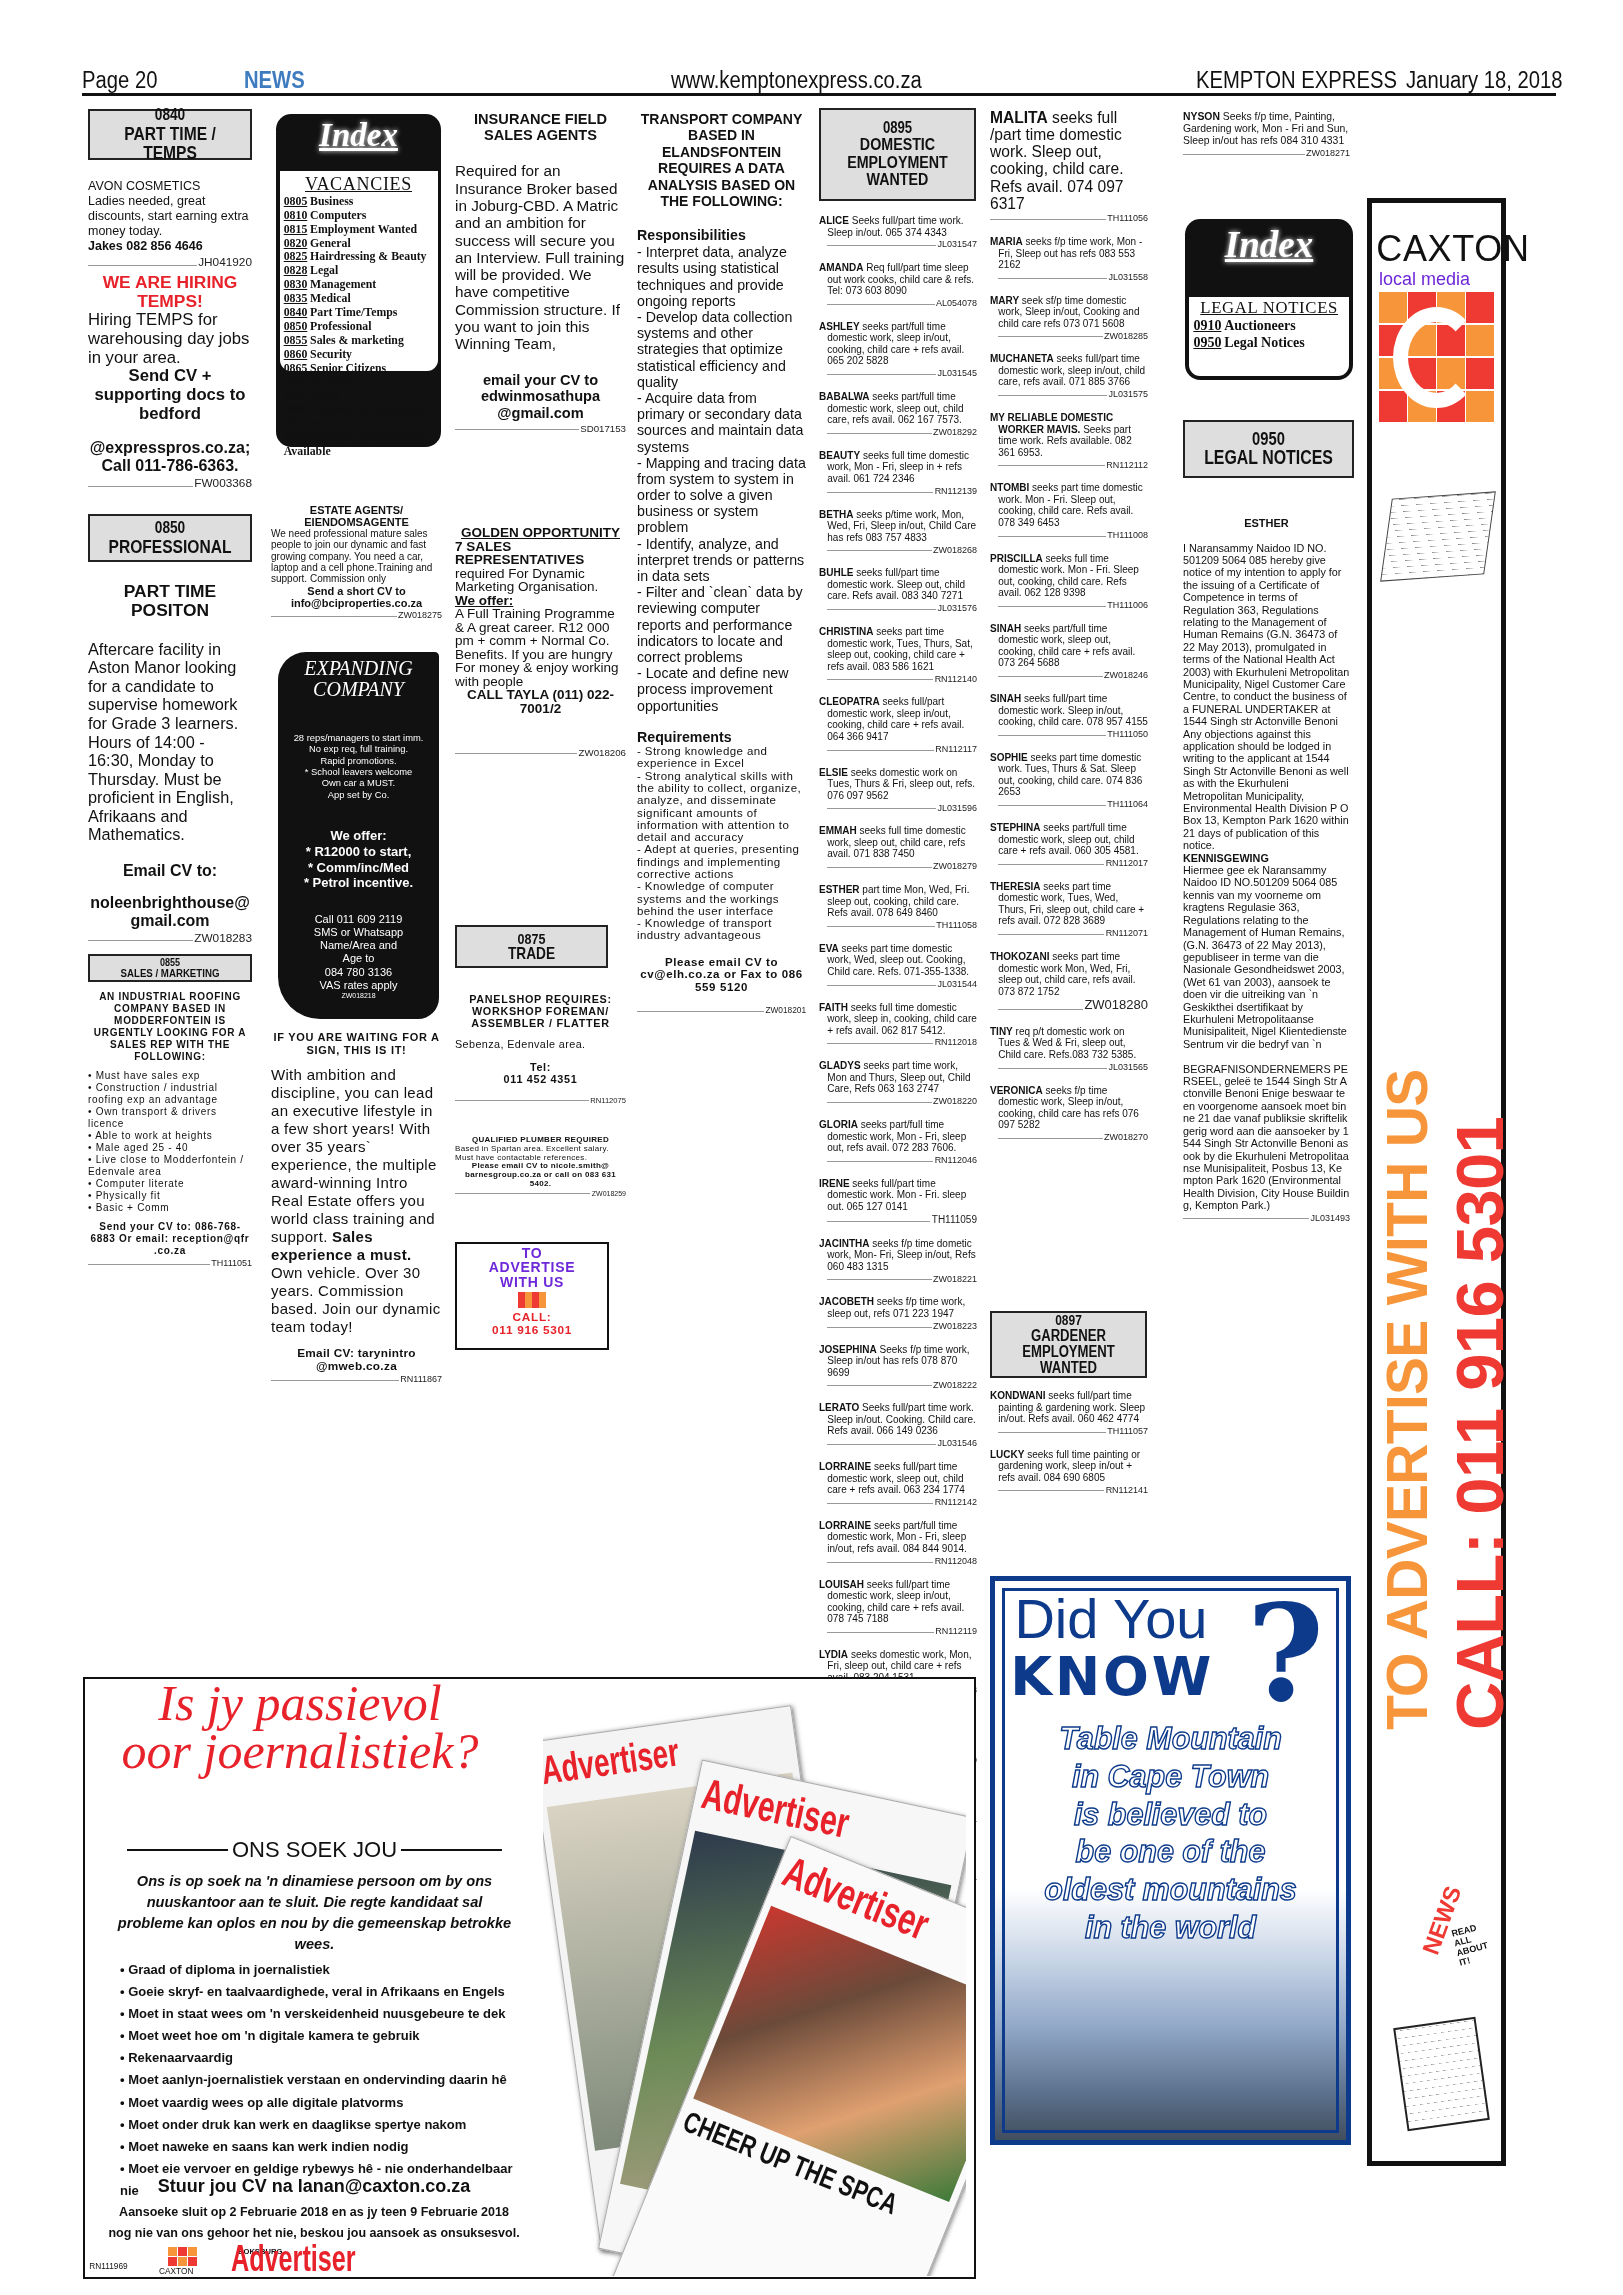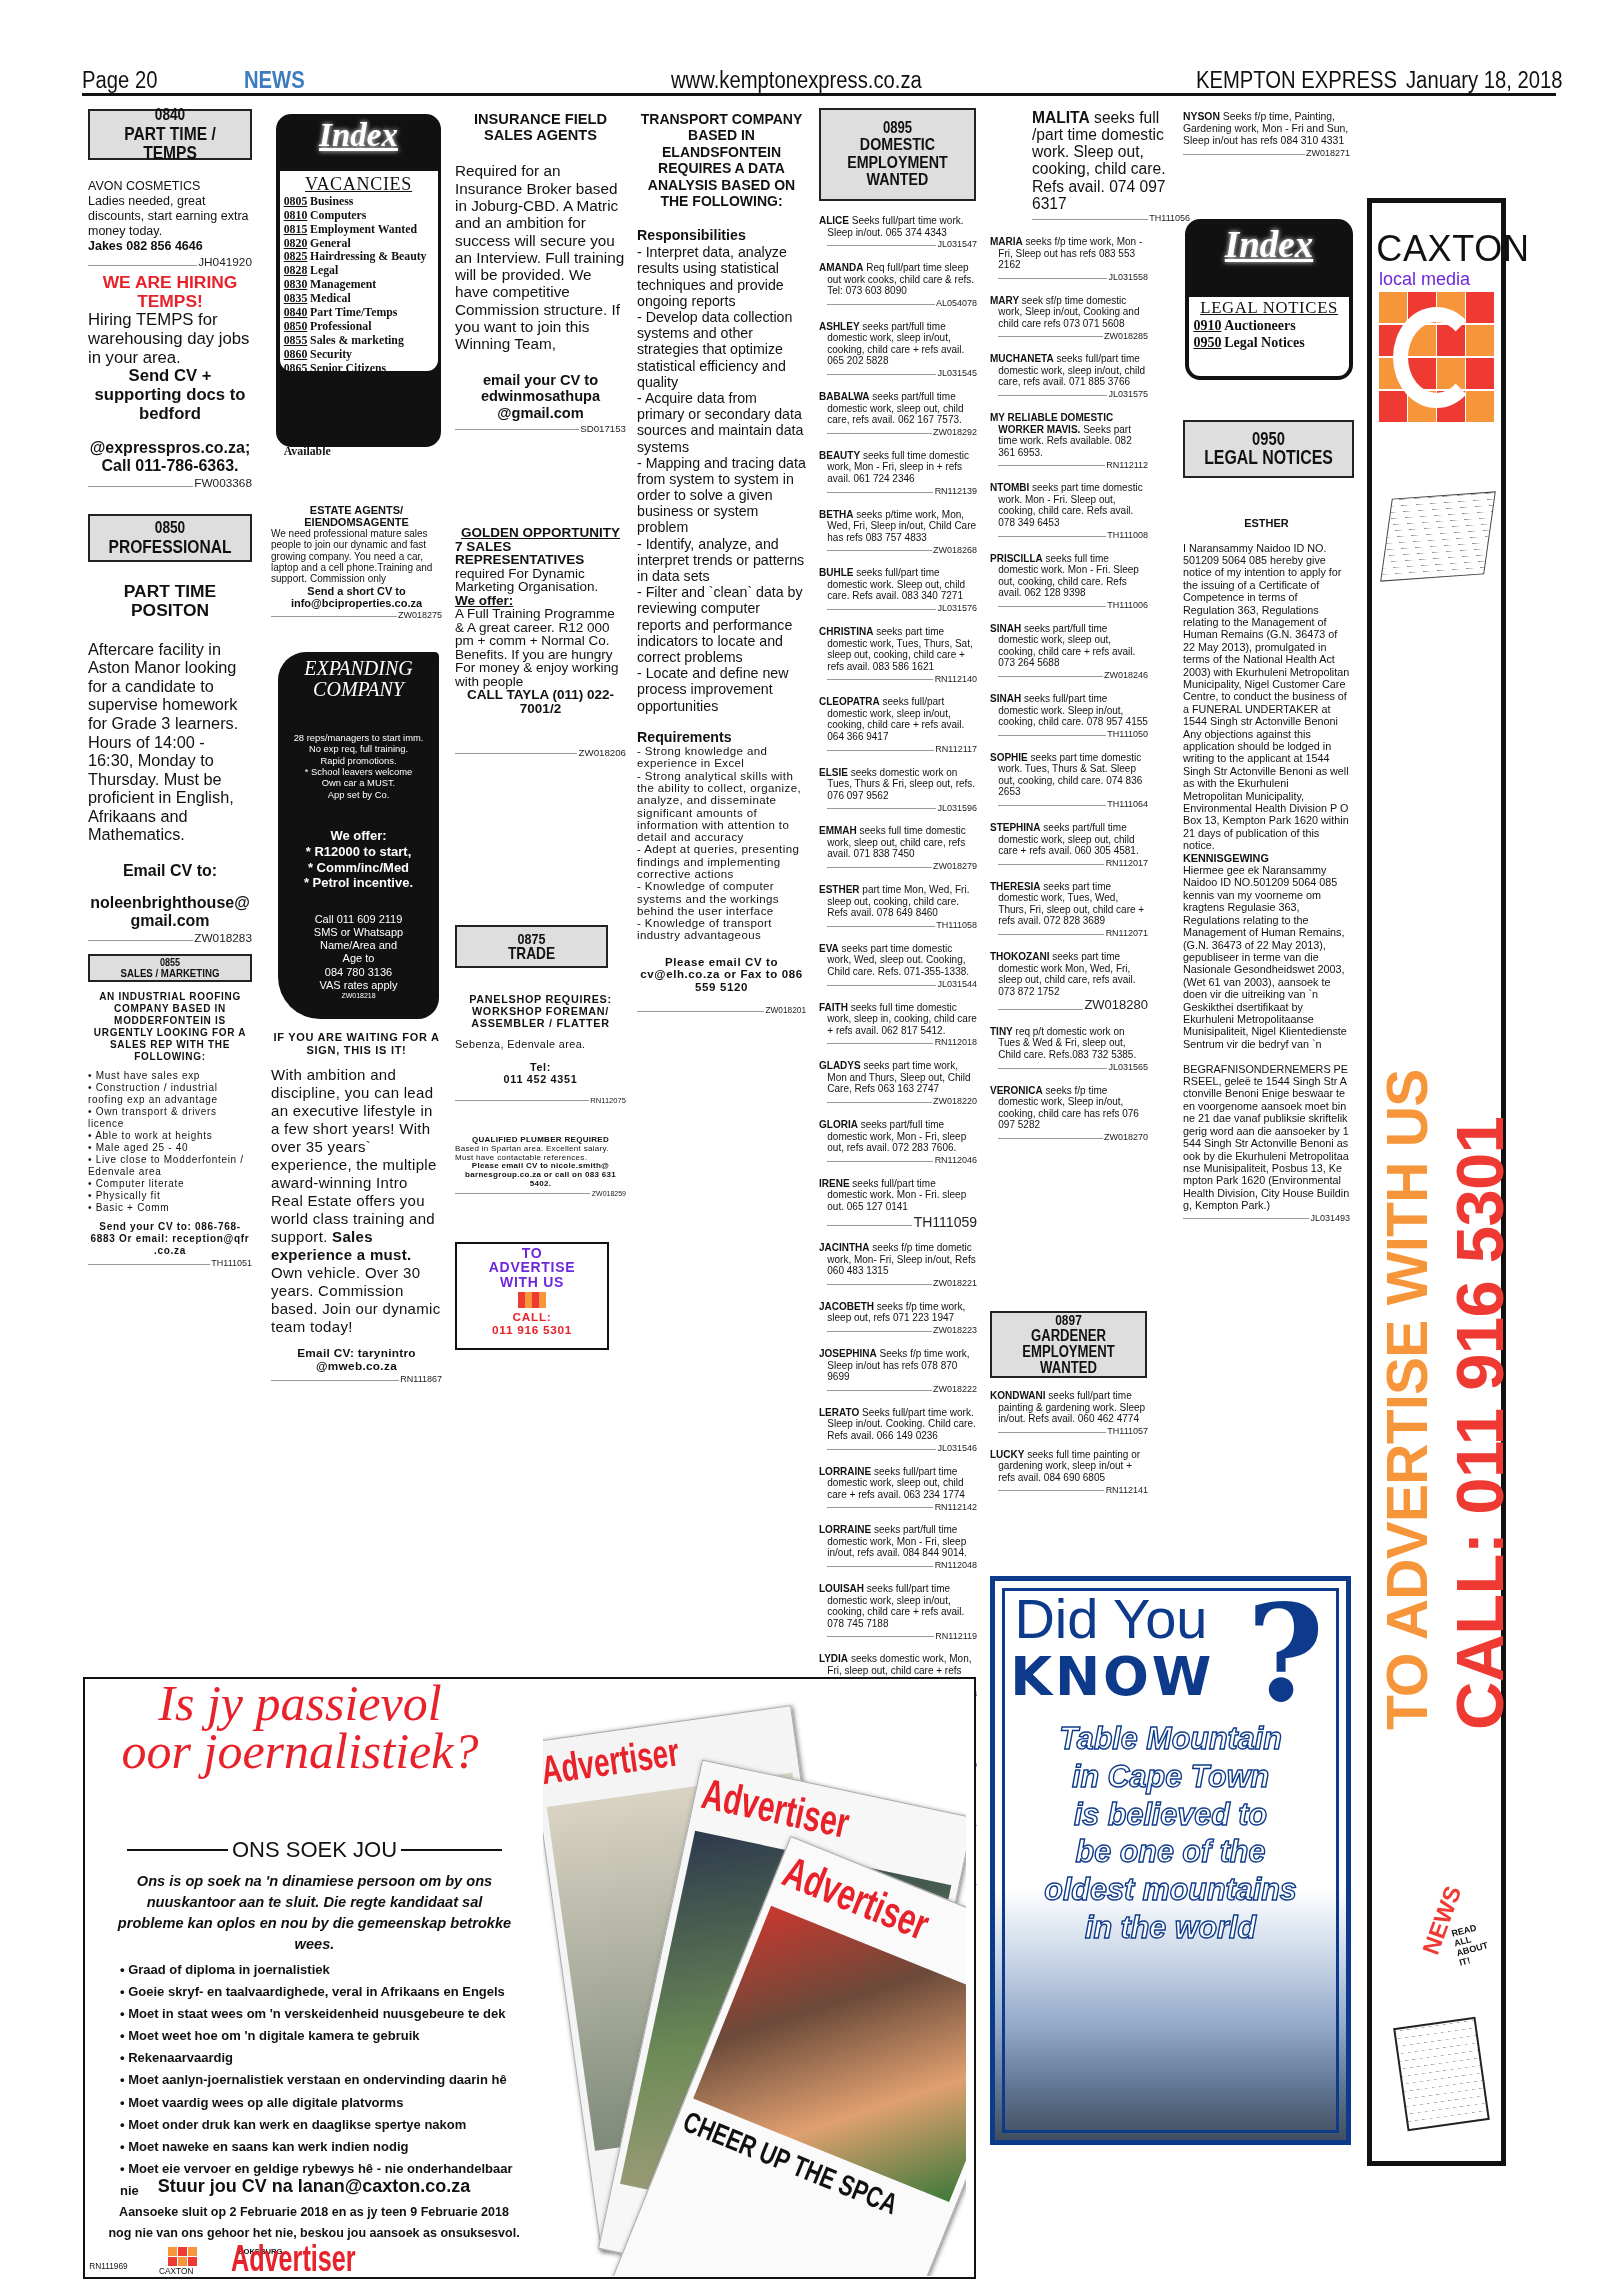--- a/index.html
+++ b/index.html
@@ -417,21 +417,21 @@
     </div>
     <div class="cls-item" style="font-size: 10px;">
       <div style="padding-left: 8.3px; text-indent: -8.3px;"><span class="nm">GLORIA</span> <span>seeks part/full time domestic work, Mon - Fri, sleep out, refs avail. 072 283 7606.</span></div>
       <div class="ref" style="font-size: 9px;">
         <span class="line" style="margin-left: 8.3px;"></span>
         <span>RN112046</span>
       </div>
     </div>
     <div class="cls-item" style="font-size: 10px;">
       <div style="padding-left: 8.3px; text-indent: -8.3px;"><span class="nm">IRENE</span> <span>seeks full/part time domestic work. Mon - Fri. sleep out. 065 127 0141</span></div>
-      <div class="ref" style="font-size: 14px; text-align: right;">
+      <div class="ref" style="font-size: 10px; text-align: right;">
         <span class="line" style="margin-left: 8.3px;"></span>
         <span>TH111059</span>
       </div>
     </div>
     <div class="cls-item" style="font-size: 10px;">
       <div style="padding-left: 8.3px; text-indent: -8.3px;"><span class="nm">JACINTHA</span> <span>seeks f/p time dometic work, Mon- Fri, Sleep in/out, Refs 060 483 1315</span></div>
       <div class="ref" style="font-size: 9px;">
         <span class="line" style="margin-left: 8.3px;"></span>
         <span>ZW018221</span>
       </div>
@@ -501,21 +501,21 @@
     </div>
     <div class="cls-item" style="font-size: 10px;">
       <div style="padding-left: 8.3px; text-indent: -8.3px;"><span class="nm">MAPULE</span> <span>seeks full time work, Mon - Fri, sleep out, cooking, child care + refs avail. 072 266 0352</span></div>
       <div class="ref" style="font-size: 9px;">
         <span class="line" style="margin-left: 8.3px;"></span>
         <span>RN112111</span>
       </div>
     </div>
   </div>
 
-<div class="col" style="left:1032px;top:109px;width:158px;">
+<div class="col" style="left:990px;top:109px;width:158px;">
   <div style="font-size:15.6px;line-height:1.1;"><b>MALITA</b> <span>seeks full /part time domestic work. Sleep out, cooking, child care. Refs avail. 074 097 6317</span></div>
   <div class="ref" style="font-size:9px;">
       <span class="line"></span>
       <span>TH111056</span>
     </div>
 </div>
 <div class="col" style="left:990px;top:236px;width:158px;" id="col6list">
     <div class="cls-item" style="font-size: 10px;">
       <div style="padding-left: 8.3px; text-indent: -8.3px;"><span class="nm">MARIA</span> <span>seeks f/p time work, Mon - Fri, Sleep out has refs 083 553 2162</span></div>
       <div class="ref" style="font-size: 9px;">

